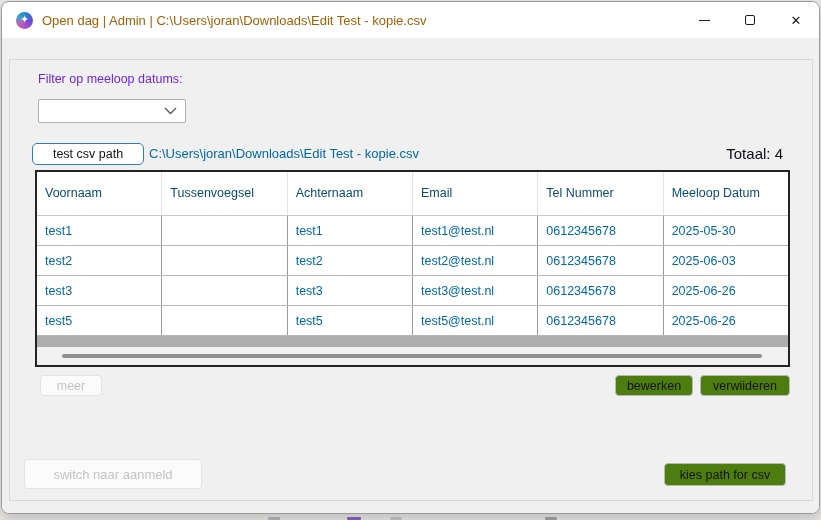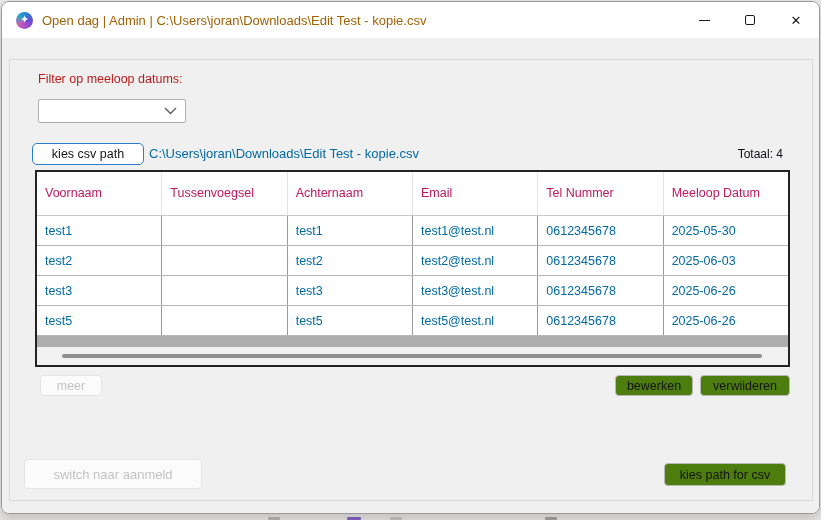--- a/index.html
+++ b/index.html
@@ -24,39 +24,39 @@
   .win-controls { position:absolute; right:0; top:0; height:36px; display:flex; }
   .win-btn { width:46px; height:36px; display:flex; align-items:center; justify-content:center; }
   .glyph-min { width:11px; height:0; border-top:1.2px solid #1a1a1a; }
   .glyph-max { width:10px; height:10px; border:1.2px solid #1a1a1a; border-radius:2px; }
   .glyph-close { font-size:13px; color:#1a1a1a; line-height:1; }
 
   .content { position:relative; width:100%; height:477px; background:#f0f0f0; }
   .panel { position:absolute; left:7px; top:21px; width:804px; height:442px;
            background:#f0f0f0; border:1px solid #d9d9d9; }
 
-  .filter-label { position:absolute; left:28px; top:12px; font-size:12.5px; color:#b91c1c; }
+  .filter-label { position:absolute; left:28px; top:12px; font-size:12.5px; color:#6d28d9; }
   .combobox { position:absolute; left:28px; top:39px; width:148px; height:24px; background:#ffffff;
               border:1px solid #aeaeae; border-radius:2px; display:flex; align-items:center; justify-content:flex-end; padding-right:8px; }
   .combobox svg { display:block; }
 
   .btn { font-family:"Liberation Sans", sans-serif; font-size:12.5px; color:#141414; background:#4d7c0f;
          border:1px solid #b8b8b8; border-radius:4px; display:flex; align-items:center; justify-content:center; position:absolute; }
   .btn-accent { border:1.5px solid #2a7dce; border-radius:5px; background:#ffffff; }
   .btn-disabled { color:#c3c3c3; border-color:#e4e4e4; background:#fbfbfb; }
 
   .csv-path-btn { left:22px; top:83px; width:112px; height:22px; }
   .csv-path-text { position:absolute; left:139px; top:83px; height:22px; line-height:22px; font-size:13px; color:#0369a1; white-space:nowrap; }
-  .total-text { position:absolute; right:29px; top:83px; height:22px; line-height:22px; font-size:12px; color:#0d0d14; }
+  .total-text { position:absolute; right:29px; top:83px; height:22px; line-height:22px; font-size:15px; color:#0d0d14; }
 
   
   .grid { position:absolute; left:25px; top:110px; width:755px; height:197px;
           border:2px solid #232323; background:#ffffff; display:flex; flex-direction:column; }
   .grid-header { display:flex; height:44px; background:#ffffff; border-bottom:1px solid #c9c9c9; }
-  .grid-header .gcell { border-right:1px solid #e3e3e3; font-size:12.5px; color:#be185d; display:flex; align-items:center;
+  .grid-header .gcell { border-right:1px solid #e3e3e3; font-size:12.5px; color:#0c4a6e; display:flex; align-items:center;
                         padding:2px 6px 2px 8px; line-height:1.25; }
   .grid-header .gcell:last-child { border-right:none; }
   .grow { display:flex; height:30px; background:#ffffff; border-bottom:1px solid #b7b7b7; }
   .grow .gcell { border-right:1px solid #9a9a9a; font-size:12.5px; color:#0369a1; display:flex; align-items:center; padding:0 6px 0 8px; }
   .grow .gcell:last-child { border-right:none; }
   .gcell { flex:1 1 0; overflow:hidden; white-space:nowrap; }
   .grid-filler { height:11px; background:#adadad; }
   .grid-scroll { flex:1; background:#f1f1f1; position:relative; }
   .scroll-thumb { position:absolute; left:25px; right:26px; top:7px; height:4px; background:#8f8f8f; border-radius:2px; }
 
@@ -103,21 +103,21 @@
 
         <div class="filter-label">Filter op meeloop datums:</div>
 
         <div class="combobox">
           <span style="flex:1;font-size:12.5px;padding-left:6px;"></span>
           <svg width="13" height="8" viewBox="0 0 13 8">
             <polyline points="1,1 6.5,6.5 12,1" fill="none" stroke="#5a5a5a" stroke-width="1.4"></polyline>
           </svg>
         </div>
 
-        <div class="btn btn-accent csv-path-btn">kies csv path</div>
+        <div class="btn btn-accent csv-path-btn">test csv path</div>
         <div class="csv-path-text">C:\Users\joran\Downloads\Edit Test - kopie.csv</div>
         <div class="total-text">Totaal: 4</div>
 
         <div class="grid">
           <div class="grid-header">
               <div class="gcell" style="white-space: normal;">Voornaam</div>
               <div class="gcell" style="white-space: normal;">Tussenvoegsel</div>
               <div class="gcell" style="white-space: normal;">Achternaam</div>
               <div class="gcell" style="white-space: normal;">Email</div>
               <div class="gcell" style="white-space: normal;">Tel Nummer</div>

